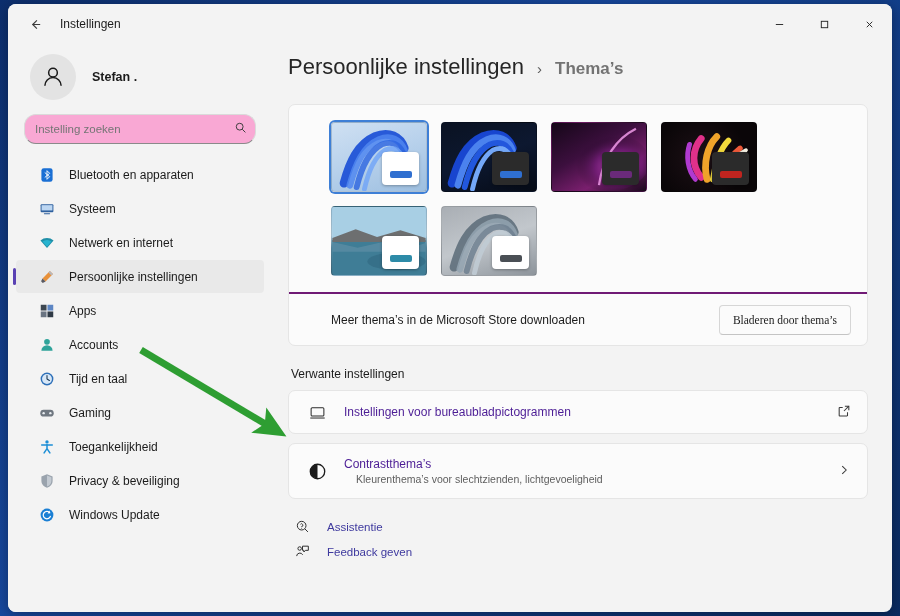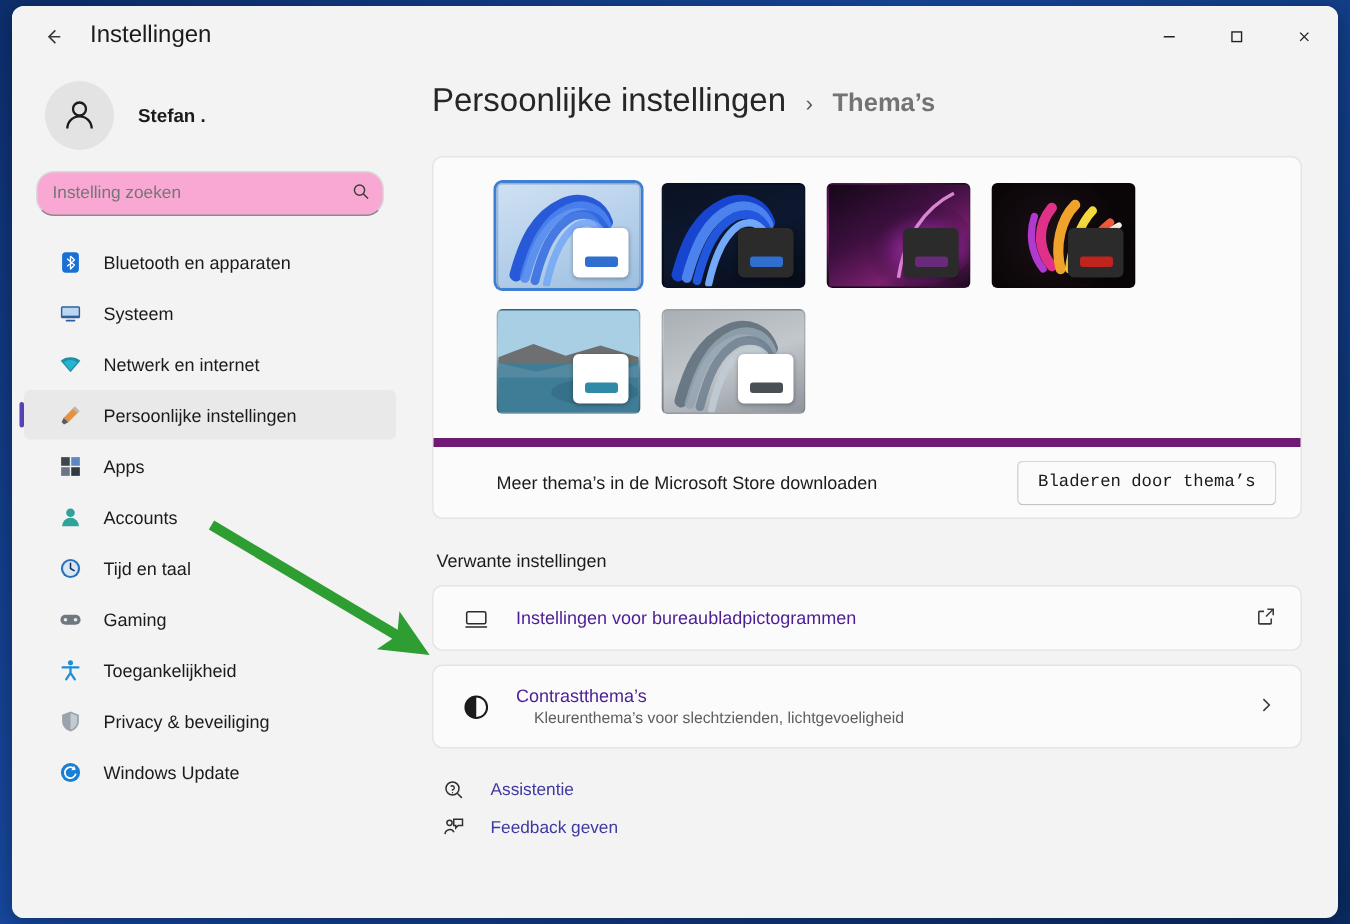--- a/index.html
+++ b/index.html
@@ -35,21 +35,21 @@
   .back-btn {
     width: 30px; height: 30px;
     margin-left: 12px;
     display: flex; align-items: center; justify-content: center;
     border-radius: 4px;
     color: #3a3a3a;
     font-size: 15px;
   }
   .title-text {
     margin-left: 10px;
-    font-size: 16px;
+    font-size: 12px;
     color: #1b1b1b;
   }
   .win-controls {
     position: absolute; right: 0; top: 0;
     display: flex; height: 40px;
   }
   .win-btn {
     width: 45px; height: 40px;
     display: flex; align-items: center; justify-content: center;
     font-size: 11px;
@@ -194,38 +194,38 @@
     display: flex; align-items: flex-end; justify-content: center;
     padding-bottom: 7px;
     box-shadow: 0 1px 3px rgba(0,0,0,.3);
   }
   .thumb .bar {
     width: 22px; height: 7px;
     border-radius: 2px;
   }
 
   .store-row {
-    border-top: 6px solid #701a75;
+    border-top: 2px solid #701a75;
     height: 53px;
     display: flex; align-items: center;
     padding: 0 16px 0 42px;
   }
   .store-text {
     flex: 1;
     font-size: 12px;
     color: #1b1b1b;
   }
   .btn {
     height: 30px;
     padding: 3px 13px;
     background: #fbfbfb;
     border: 1px solid #d6d6d6;
     border-bottom-color: #c4c4c4;
     border-radius: 4px;
-    font-family: Liberation Mono, monospace;
+    font-family: Liberation Serif, serif;
     font-size: 11.5px;
     color: #1b1b1b;
     cursor: default;
   }
 
   .section-title {
     font-size: 12px;
     color: #1b1b1b;
     margin: 21px 0 9px 3px;
   }

